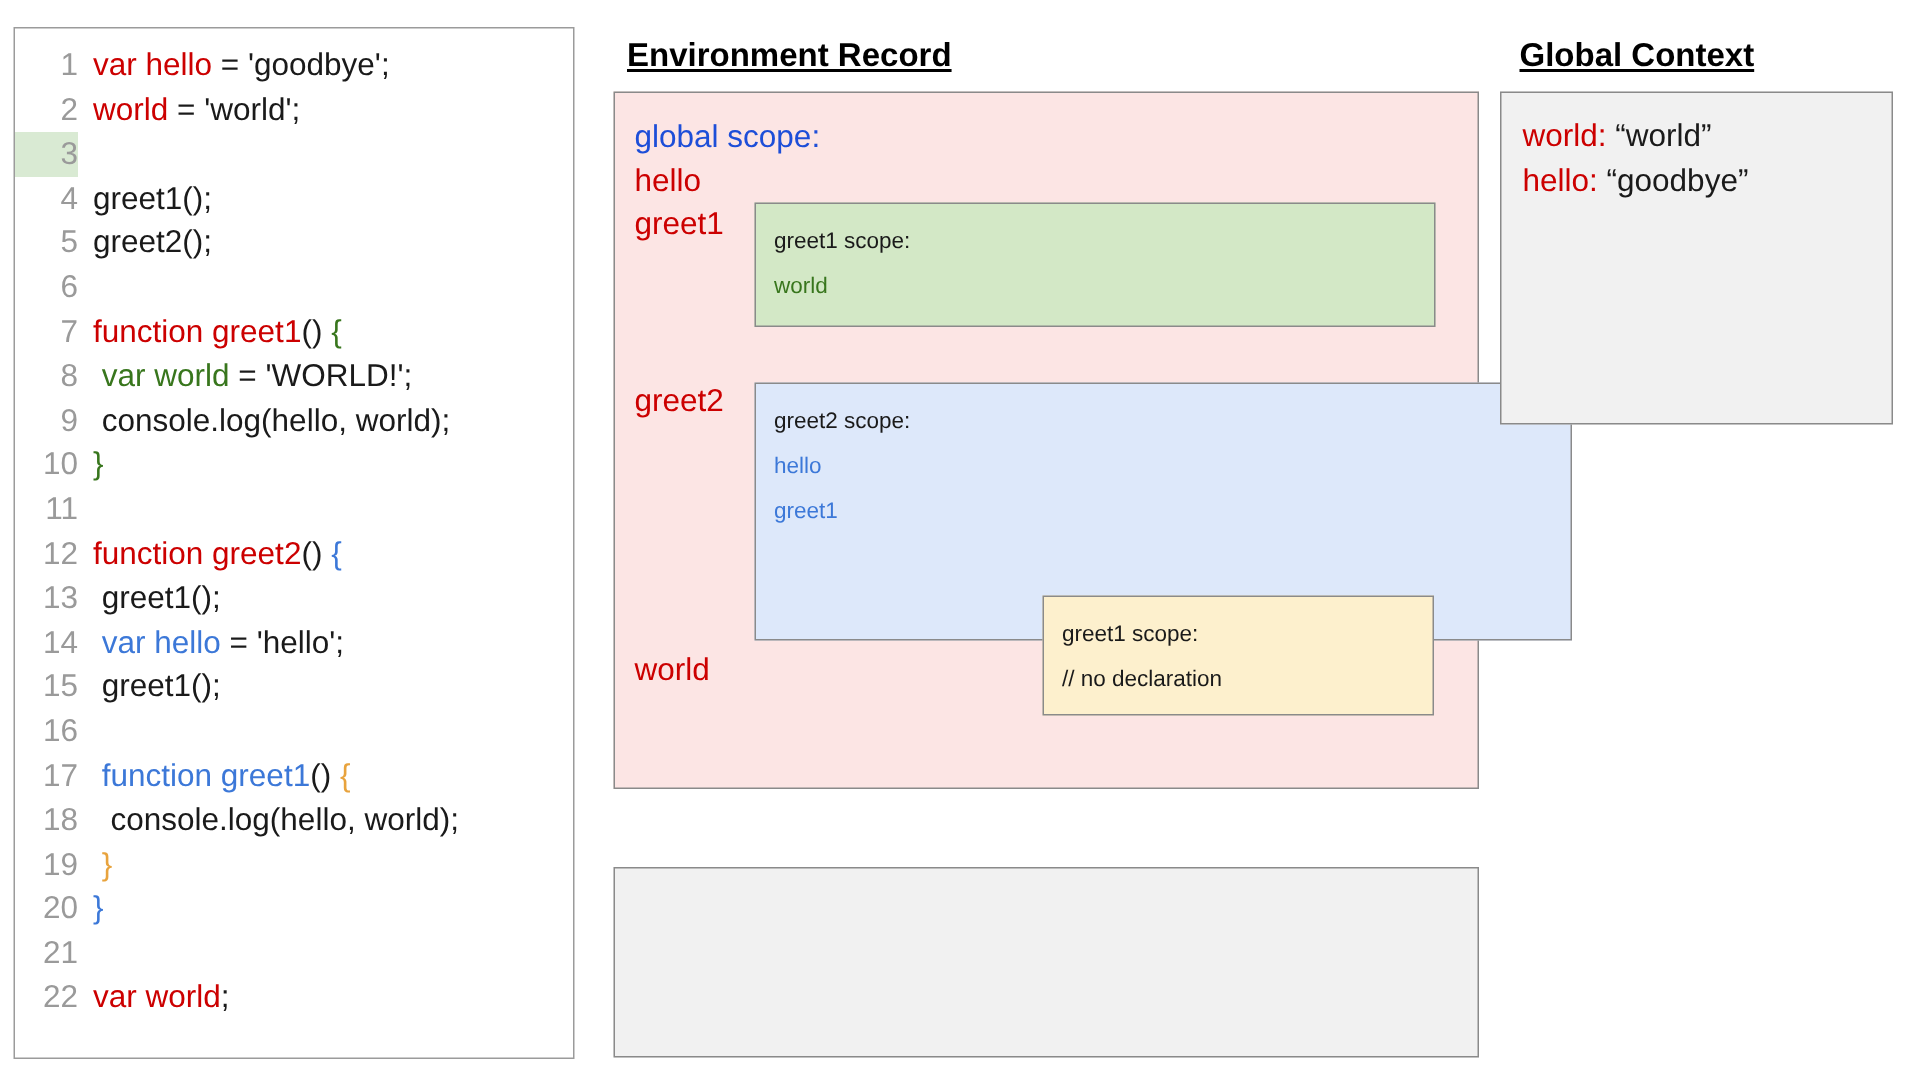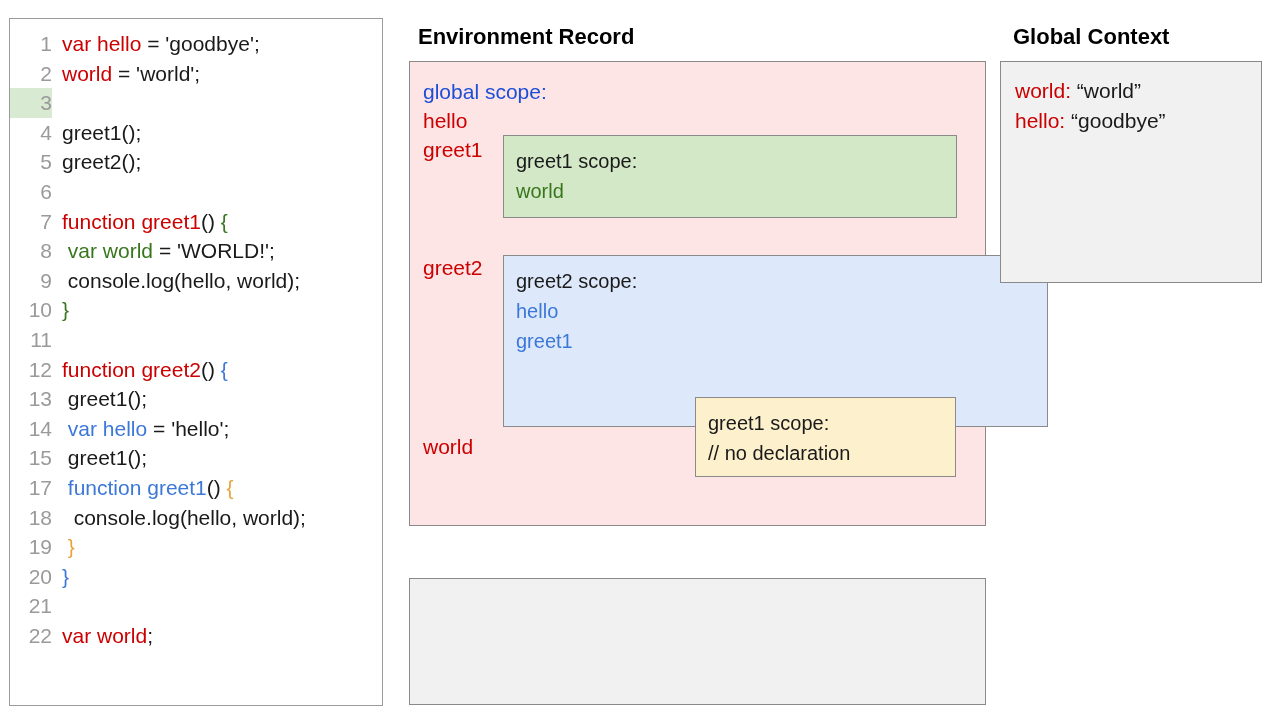--- a/index.html
+++ b/index.html
@@ -59,20 +59,21 @@
   .t-orange { color: #e8a33d; }
   .t-black  { color: #1a1a1a; }
 
   
   .section-title {
     position: absolute;
     font-size: 22px;
     font-weight: bold;
     color: #000000;
     white-space: nowrap;
+    text-decoration: underline;
   }
   #env-title    { left: 418px; top: 24px; }
   #console-title{ left: 418px; top: 576px; }
   #global-title { left: 1013px; top: 24px; }
 
   
   #env-box {
     position: absolute;
     left: 409px;
     top: 61px;
@@ -123,21 +124,21 @@
     left: 191px;
     top: 141px;
     width: 261px;
     height: 80px;
     background: #fdf0cd;
     border: 1px solid #8a8a8a;
     box-sizing: border-box;
     padding: 10px 0 0 12px;
   }
   .scope-line {
-    font-size: 20px;
+    font-size: 15px;
     line-height: 30px;
     white-space: nowrap;
     color: #1a1a1a;
   }
   .scope-var-green { color: #38761d; }
   .scope-var-blue  { color: #3c78d8; }
 
   
   #console-box {
     position: absolute;
@@ -183,20 +184,21 @@
       <div class="code-line"><span class="ln">6</span><span class="code-text"></span></div>
       <div class="code-line"><span class="ln">7</span><span class="code-text"><span class="t-red">function greet1</span><span class="t-black">() </span><span class="t-green">{</span></span></div>
       <div class="code-line"><span class="ln">8</span><span class="code-text"><span class="t-black"> </span><span class="t-green">var world</span><span class="t-black"> = 'WORLD!';</span></span></div>
       <div class="code-line"><span class="ln">9</span><span class="code-text"><span class="t-black"> console.log(hello, world);</span></span></div>
       <div class="code-line"><span class="ln">10</span><span class="code-text"><span class="t-green">}</span></span></div>
       <div class="code-line"><span class="ln">11</span><span class="code-text"></span></div>
       <div class="code-line"><span class="ln">12</span><span class="code-text"><span class="t-red">function greet2</span><span class="t-black">() </span><span class="t-blue">{</span></span></div>
       <div class="code-line"><span class="ln">13</span><span class="code-text"><span class="t-black"> greet1();</span></span></div>
       <div class="code-line"><span class="ln">14</span><span class="code-text"><span class="t-black"> </span><span class="t-blue">var hello</span><span class="t-black"> = 'hello';</span></span></div>
       <div class="code-line"><span class="ln">15</span><span class="code-text"><span class="t-black"> greet1();</span></span></div>
+      <div class="code-line"><span class="ln">16</span><span class="code-text"></span></div>
       <div class="code-line"><span class="ln">17</span><span class="code-text"><span class="t-black"> </span><span class="t-blue">function greet1</span><span class="t-black">() </span><span class="t-orange">{</span></span></div>
       <div class="code-line"><span class="ln">18</span><span class="code-text"><span class="t-black">  console.log(hello, world);</span></span></div>
       <div class="code-line"><span class="ln">19</span><span class="code-text"><span class="t-black"> </span><span class="t-orange">}</span></span></div>
       <div class="code-line"><span class="ln">20</span><span class="code-text"><span class="t-blue">}</span></span></div>
       <div class="code-line"><span class="ln">21</span><span class="code-text"></span></div>
       <div class="code-line"><span class="ln">22</span><span class="code-text"><span class="t-red">var world</span><span class="t-black">;</span></span></div>
     </div>
 </div>
 
 <div class="section-title" id="env-title">Environment Record</div>

